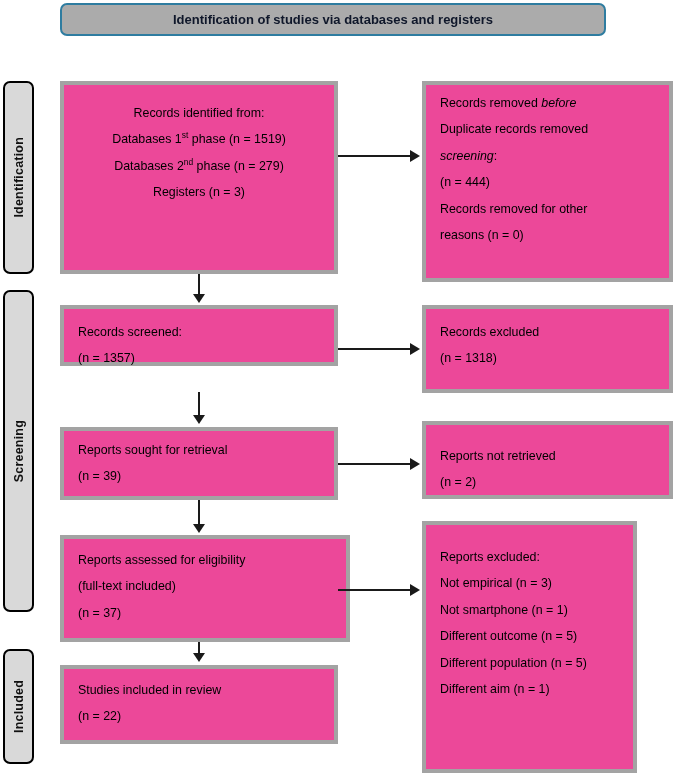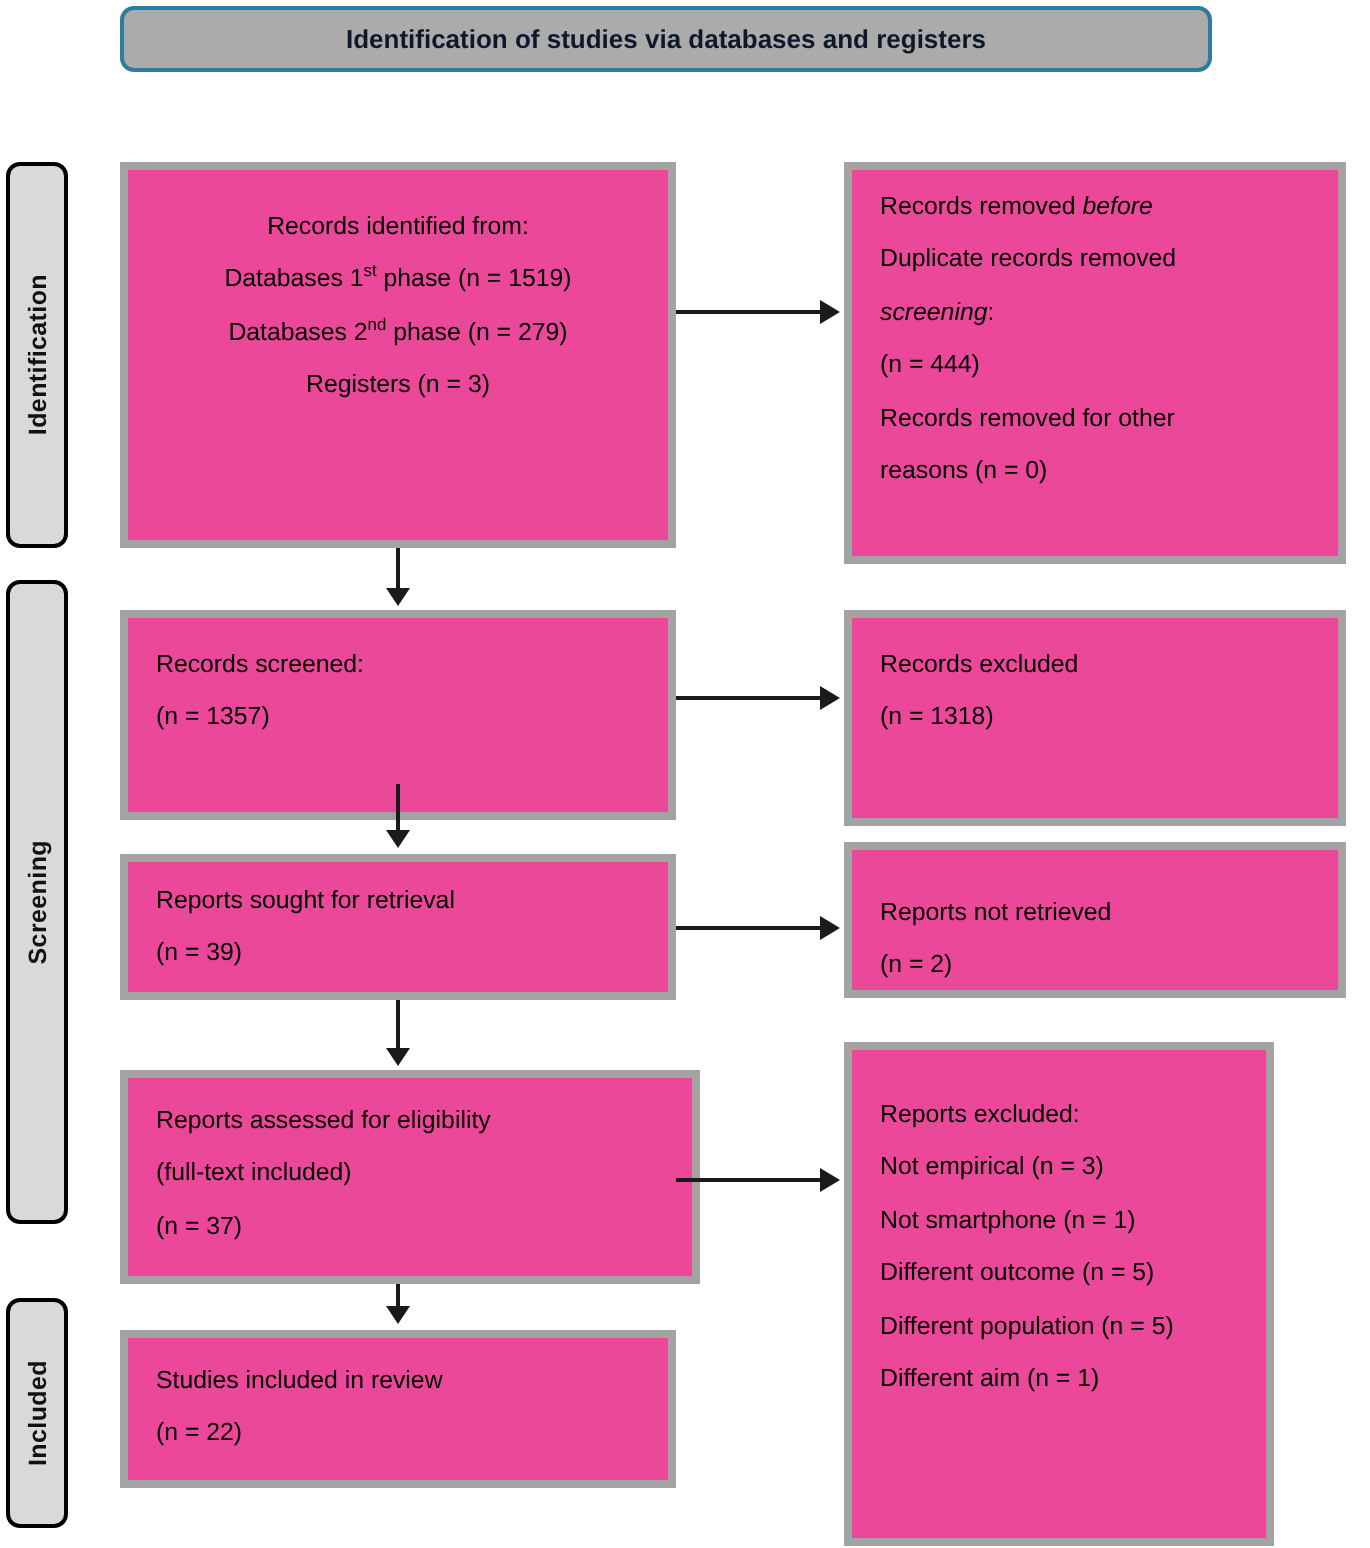--- a/index.html
+++ b/index.html
@@ -86,28 +86,28 @@
     white-space: nowrap;
   }
   .flow-box .line + .line { margin-top: 14px; }
   .indent { padding-left: 32px; }
   .indent-sm { padding-left: 18px; }
   .ital { font-style: italic; }
   sup { font-size: 0.68em; vertical-align: super; line-height: 0; }
 
   
   #box-identified       { left: 60px;  top: 81px;  width: 278px; height: 193px; padding-top: 22px; text-align: center; }
-  #box-screened         { left: 60px;  top: 305px; width: 278px; height: 105px;  padding-top: 17px; }
+  #box-screened         { left: 60px;  top: 305px; width: 278px; height: 61px;  padding-top: 17px; }
   #box-sought           { left: 60px;  top: 427px; width: 278px; height: 73px;  padding-top: 13px; }
   #box-assessed         { left: 60px;  top: 535px; width: 290px; height: 107px; padding-top: 15px; }
   #box-included-review  { left: 60px;  top: 665px; width: 278px; height: 79px;  padding-top: 15px; }
 
   
   #box-removed          { left: 422px; top: 81px;  width: 251px; height: 201px; padding-top: 12px; }
-  #box-excluded-records { left: 422px; top: 305px; width: 251px; height: 108px;  padding-top: 17px; }
+  #box-excluded-records { left: 422px; top: 305px; width: 251px; height: 88px;  padding-top: 17px; }
   #box-not-retrieved    { left: 422px; top: 421px; width: 251px; height: 78px;  padding-top: 25px; }
   #box-reports-excluded { left: 422px; top: 521px; width: 215px; height: 252px; padding-top: 26px; }
 
   
   .conn-v {
     position: absolute;
     width: 1.6px;
     background: #1a1a1a;
   }
   .conn-h {

